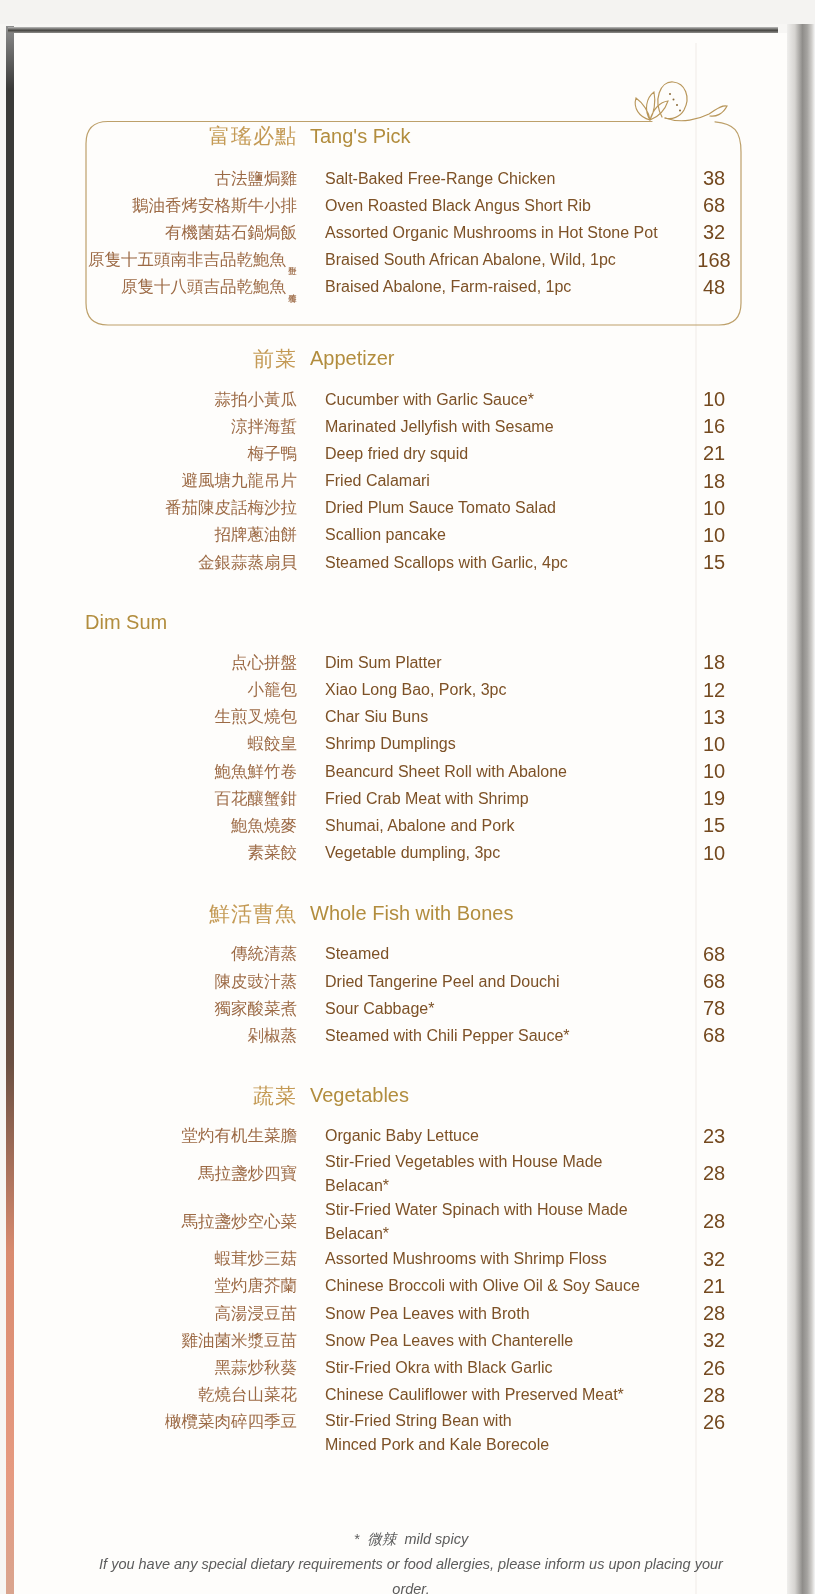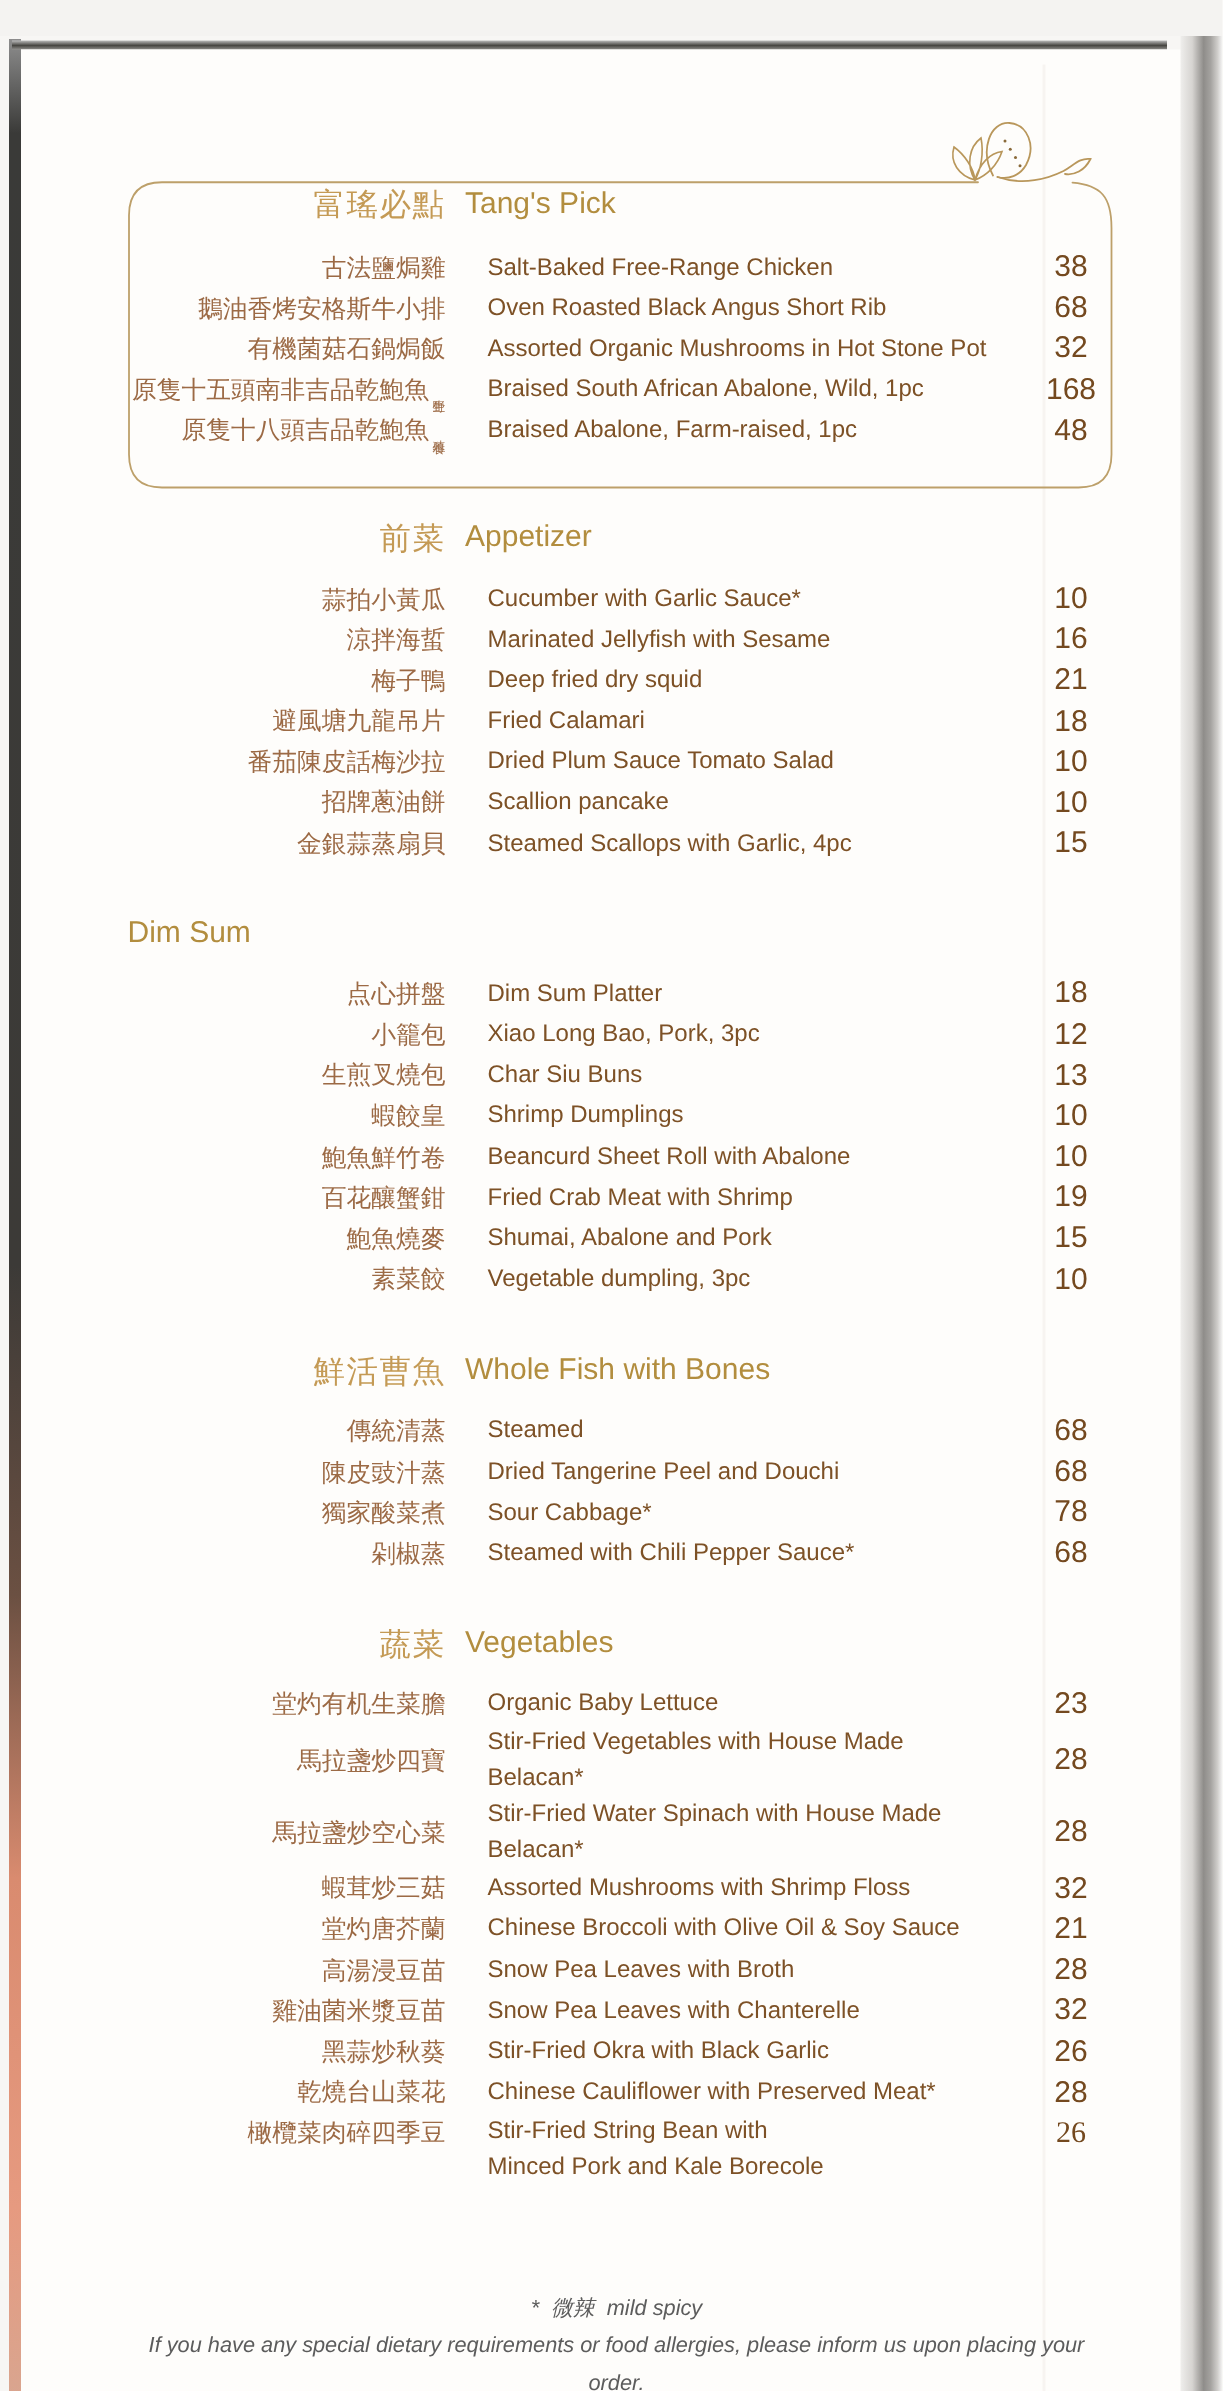--- a/index.html
+++ b/index.html
@@ -34,21 +34,21 @@
   .s-appetizer{margin-top:43px;}
   .s-dim-sum{margin-top:31px;}
   .s-whole-fish{margin-top:32px;}
   .s-vegetables{margin-top:31px;}
   .menu-row{min-height:27.2px;align-items:center;gap:28px;}
   .cell-zh{display:flex;justify-content:flex-end;align-items:center;font-size:16.5px;color:var(--zh);}
   .zh-note{writing-mode:vertical-rl;text-orientation:upright;font-size:8.5px;line-height:9px;
     color:var(--zh);margin-left:2px;}
   .cell-en{font-size:16px;color:var(--en);line-height:24px;}
   .cell-price{font-size:20px;color:var(--price);text-align:center;}
-  .menu-row.multi .cell-zh,.menu-row.multi .cell-price{align-self:start;min-height:27.2px;font-family:Liberation Serif, serif;}
+  .menu-row.multi .cell-zh,.menu-row.multi .cell-price{align-self:start;min-height:27.2px;}
   .menu-row.multi .cell-zh{align-items:center;}
   .menu-row.multi .cell-price{line-height:27.2px;}
   
   .page-footer{margin-top:70px;text-align:center;color:var(--footer);font-style:italic;}
   .footer-line{font-size:14.5px;line-height:25px;}
   .footer-line.zh{font-size:14px;text-align:center;}
   .footer-spicy span{margin:0 4px;}
 </style>
 </head>
 <body>

